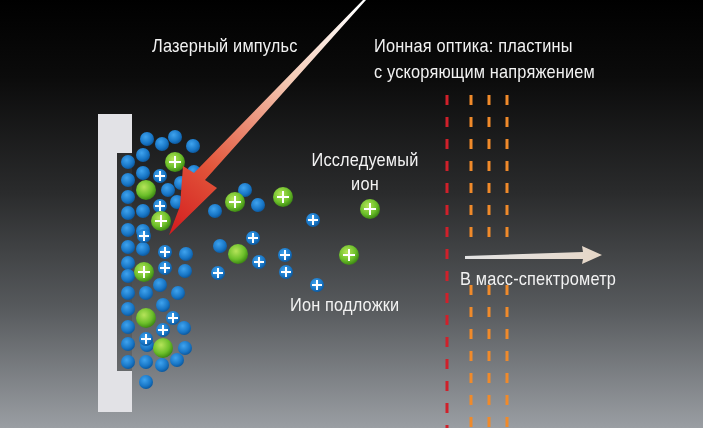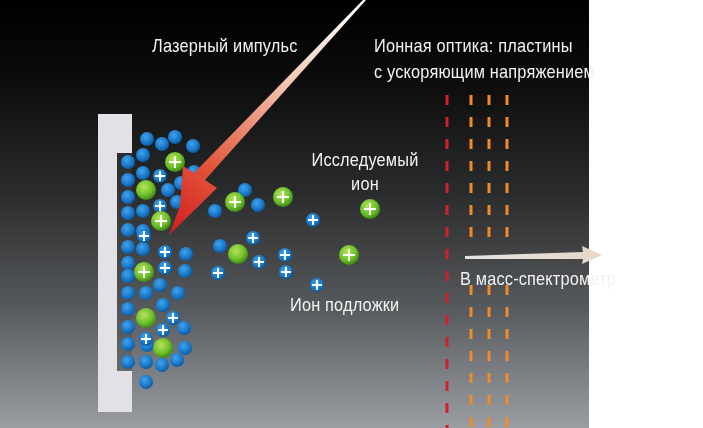--- a/index.html
+++ b/index.html
@@ -1,17 +1,17 @@
 <!DOCTYPE html>
 <html><head>
 <meta charset="utf-8">
 <style>
   html,body{margin:0;padding:0;}
   body{width:703px;height:428px;overflow:hidden;font-family:"Liberation Sans",sans-serif;}
-  #stage{position:relative;width:589px;height:428px;
+  #stage{position:relative;width:703px;height:428px;
     background:linear-gradient(180deg,#000 0%,#0b0b0b 18%,#2a2b2c 45%,#575a5d 72%,#9a9ea3 100%);}
   svg{position:absolute;left:0;top:0;}
   .lbl{position:absolute;color:#f2f2f2;font-size:19px;line-height:24px;white-space:nowrap;
     transform:scaleX(0.86);transform-origin:left top;letter-spacing:0.2px;}
   .lbl.center{text-align:center;transform-origin:center top;}
 </style>
 </head>
 <body>
 
 <div id="stage">

